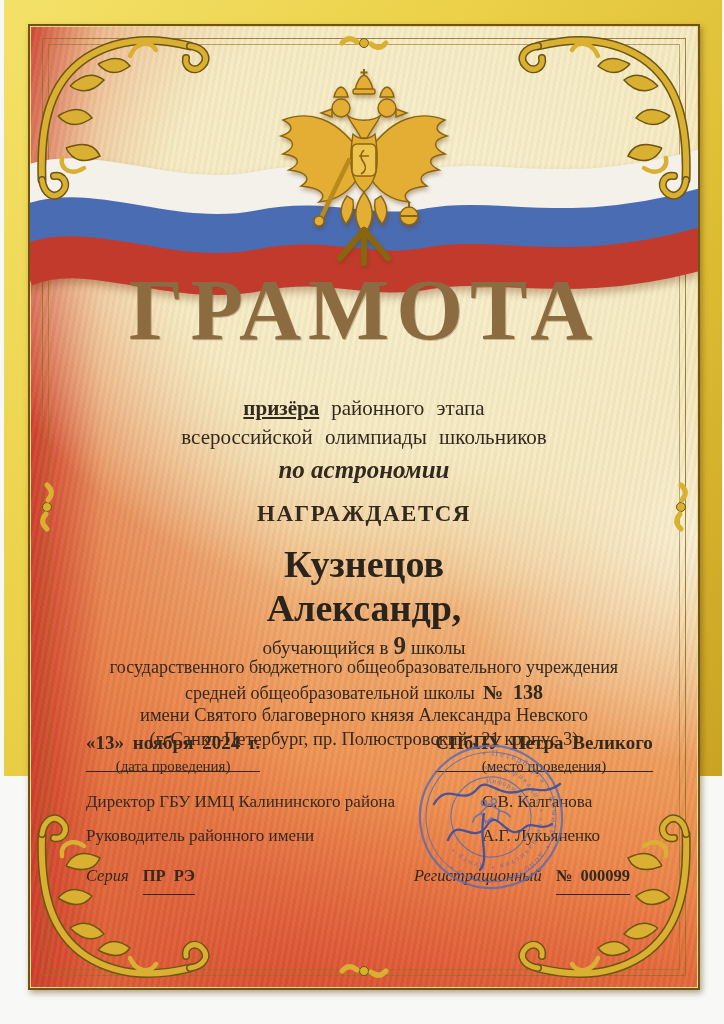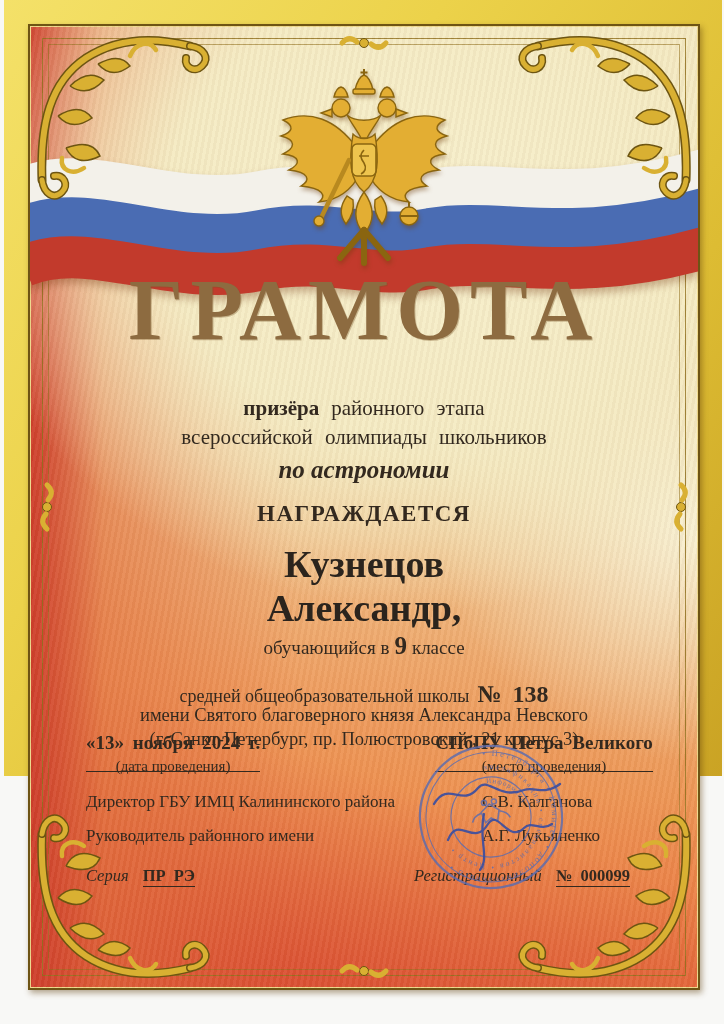--- a/index.html
+++ b/index.html
@@ -21,45 +21,45 @@
   .innerline1{position:absolute;inset:12px;border:1.5px solid rgba(146,114,30,.85);pointer-events:none;}
   .innerline2{position:absolute;inset:18px;border:1.5px solid rgba(146,114,30,.6);pointer-events:none;}
   .ornaments,.flag,.eagle,.stampsvg,.signsvg{position:absolute;}
   .ornaments{left:0;top:0;z-index:3;pointer-events:none;}
   .flag{left:0;top:100px;z-index:1;filter:drop-shadow(0 5px 4px rgba(110,45,10,.35));}
   .eagle{left:50%;top:42px;transform:translateX(-50%);z-index:2;filter:drop-shadow(1px 3px 2px rgba(110,60,10,.4));}
   .txt{position:absolute;left:0;width:100%;text-align:center;color:#33291f;z-index:4;}
   .title{top:234px;font-size:86px;font-weight:bold;letter-spacing:7px;color:#8d6b40;
          text-shadow:1px 1px 0 rgba(120,85,40,.35);}
   .aw1{top:370px;font-size:21px;word-spacing:7px;}
-  .aw1 b{margin-right:12px;}
+  .aw1 b{margin-right:12px;text-decoration:underline;}
   .aw2{top:399px;font-size:21px;word-spacing:7px;}
   .subject{top:430px;font-size:25px;font-style:italic;font-weight:bold;}
   .action{top:475px;font-size:23px;font-weight:bold;letter-spacing:1.5px;}
   .name1{top:516px;font-size:38px;font-weight:bold;color:#2b241d;}
   .name2{top:560px;font-size:38px;font-weight:bold;color:#2b241d;}
   .grade{top:606px;font-size:19px;}
   .grade b{font-size:25px;padding:0 5px;}
   .org1{top:631px;font-size:18px;}
   .org2{top:655px;font-size:18px;}
-  .org2 b{font-size:24px;padding-left:8px;word-spacing:5px;font-family:Liberation Serif, serif;}
+  .org2 b{font-size:20px;padding-left:8px;word-spacing:5px;font-family:Liberation Serif, serif;}
   .org3{top:679px;font-size:18.5px;}
   .org4{top:703px;font-size:18.5px;}
   .block{position:absolute;z-index:4;color:#33291f;}
   .evval{font-size:19px;font-weight:bold;border-bottom:1.6px solid #33291f;padding-bottom:18px;word-spacing:4px;}
   .evcap{font-size:15px;margin-top:4px;text-align:center;}
   .date-block{left:56px;top:706px;text-align:center;}
   .place-block{left:398px;top:706px;width:232px;text-align:center;}
   .sig-label{position:absolute;left:56px;font-size:17px;z-index:4;color:#33291f;}
   .sig-name{position:absolute;left:452px;font-size:17px;z-index:4;color:#33291f;}
   .sig1{top:766px;} .sig2{top:800px;}
   .registry-left{left:56px;top:840px;font-size:16.5px;}
   .registry-right{left:300px;top:840px;width:300px;text-align:right;font-size:16.5px;}
   .ital{font-style:italic;padding-right:14px;}
-  .undl{font-weight:bold;border-bottom:1.6px solid #33291f;padding-bottom:1px;word-spacing:4px;}
+  .undl{font-weight:bold;border-bottom:1.6px solid #33291f;padding-bottom:9px;word-spacing:4px;}
   .stampsvg{left:386px;top:716px;z-index:5;opacity:.82;transform:rotate(-8deg);}
   .signsvg{left:398px;top:752px;z-index:6;}
 </style>
 </head>
 <body>
 
 <div class="stage">
  <div class="page">
   <div class="frame">
 
@@ -140,21 +140,22 @@
    <div class="txt title">ГРАМОТА</div>
 
    <div class="txt aw1"><b>призёра</b><span>районного этапа</span></div>
    <div class="txt aw2">всероссийской олимпиады школьников</div>
    <div class="txt subject">по астрономии</div>
    <div class="txt action">НАГРАЖДАЕТСЯ</div>
 
    <div class="txt name1">Кузнецов</div>
    <div class="txt name2">Александр,</div>
 
-   <div class="txt grade"><span>обучающийся в</span><b>9</b><span>классе</span></div>
+   <div class="txt grade"><span>обучающийся в</span><b>9</b><span>школы</span></div>
+   <div class="txt org1">государственного бюджетного общеобразовательного учреждения</div>
    <div class="txt org2"><span>средней общеобразовательной школы</span><b>№ 138</b></div>
    <div class="txt org3">имени Святого благоверного князя Александра Невского</div>
    <div class="txt org4">(г. Санкт-Петербург,  пр. Полюстровский , 21 корпус 3)</div>
 
    <div class="block date-block">
      <div><span class="evval">«13»  ноября   2024 г.</span></div>
      <div class="evcap">(дата проведения)</div>
    </div>
    <div class="block place-block">
      <div><span class="evval">СПбПУ Петра Великого</span></div>

